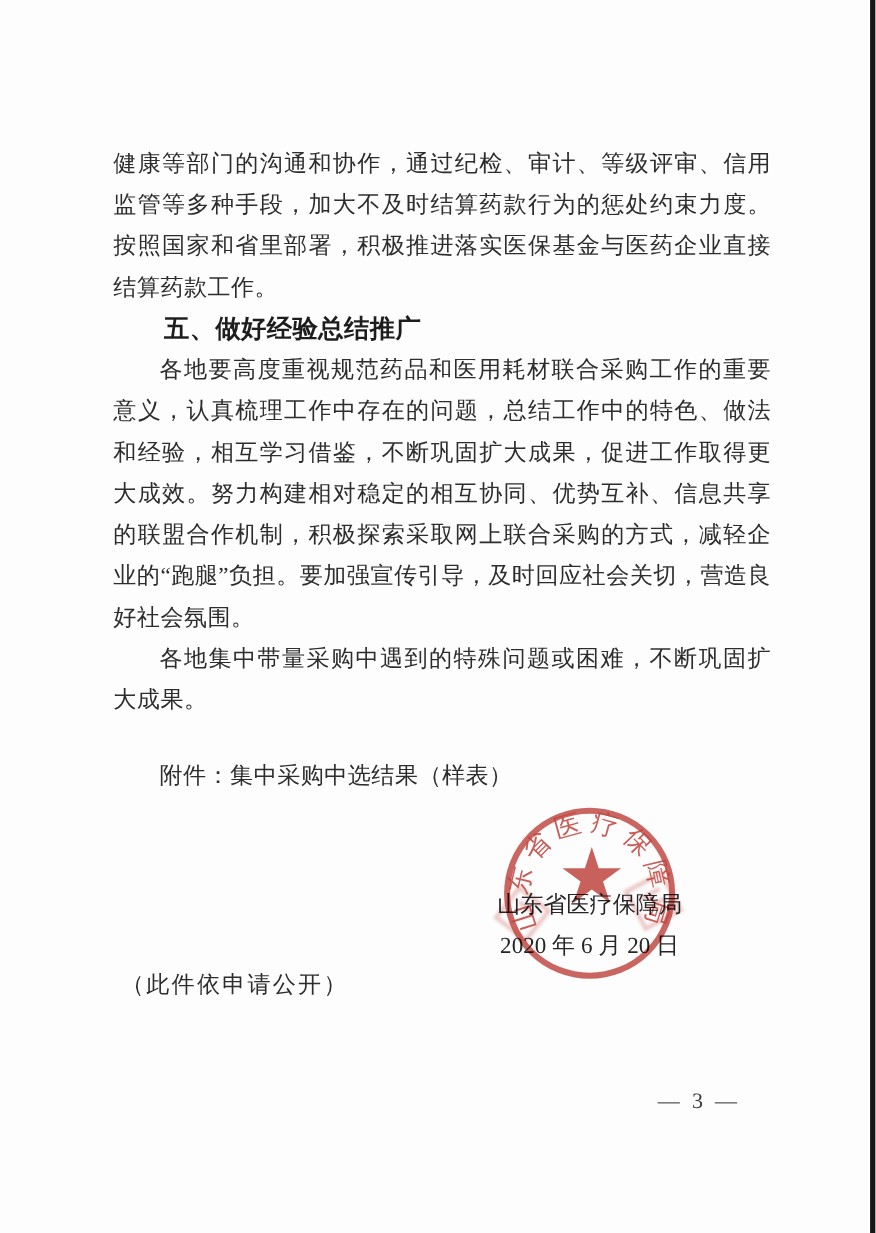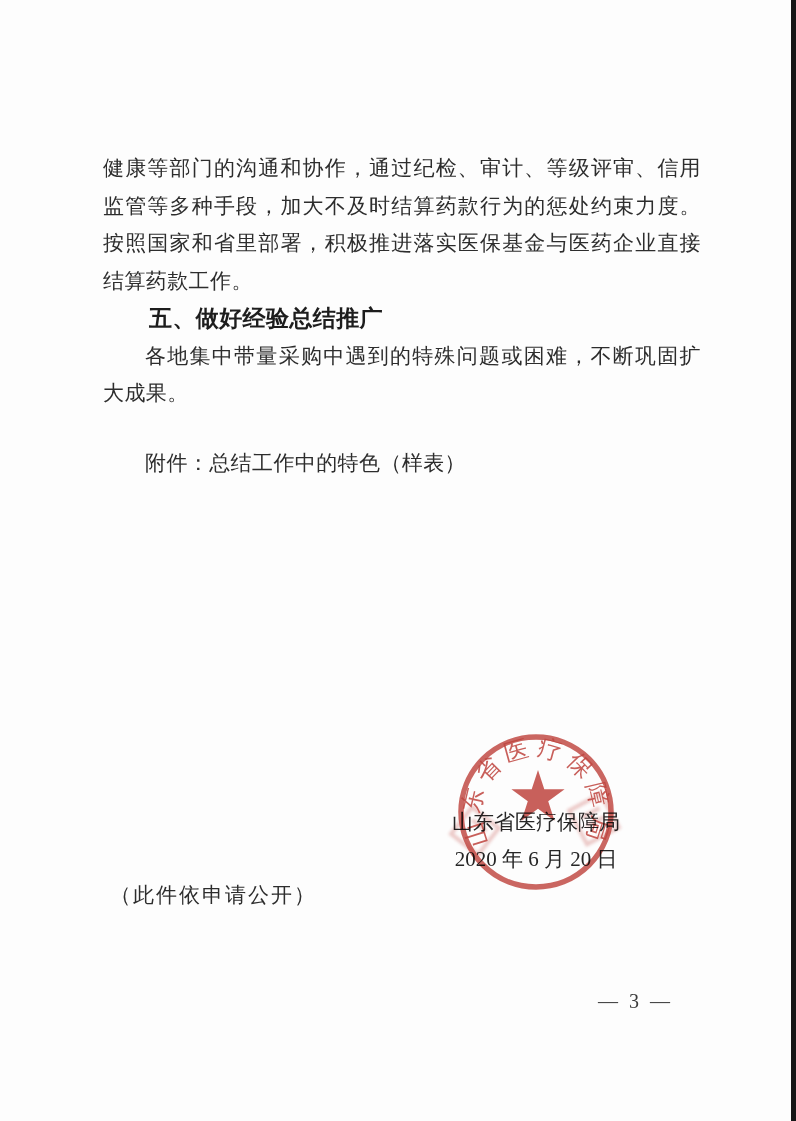--- a/index.html
+++ b/index.html
@@ -15,21 +15,20 @@
     position: absolute; top: 0; right: 0;
     width: 5px; height: 1121px;
     background: #161616;
   }
   .text-block {
     position: absolute;
     left: 103px; top: 130px; width: 598px;
     font-size: 21px; line-height: 37.5px;
     letter-spacing: 0.4px;
     text-align: justify;
-    margin-top: 20px;
   }
   .text-block p { margin: 0; text-indent: 2em; }
   .text-block p.continuation { text-indent: 0; }
   .section-heading {
     margin: 0; text-indent: 2em;
     font-family: "Liberation Sans", "DejaVu Sans", sans-serif;
     font-size: 23px; line-height: 37.5px;
     font-weight: 700; color: #1d1d1d;
     letter-spacing: 0.4px;
   }
@@ -70,22 +69,23 @@
   }
 </style>
 </head>
 <body>
 
 <div class="scan-edge-right"></div>
 
 <div class="text-block">
   <p class="continuation">健康等部门的沟通和协作，通过纪检、审计、等级评审、信用监管等多种手段，加大不及时结算药款行为的惩处约束力度。按照国家和省里部署，积极推进落实医保基金与医药企业直接结算药款工作。</p>
   <h2 class="section-heading">五、做好经验总结推广</h2>
+  <p>各地要高度重视规范药品和医用耗材联合采购工作的重要意义，认真梳理工作中存在的问题，总结工作中的特色、做法和经验，相互学习借鉴，不断巩固扩大成果，促进工作取得更大成效。努力构建相对稳定的相互协同、优势互补、信息共享的联盟合作机制，积极探索采取网上联合采购的方式，减轻企业的“跑腿”负担。要加强宣传引导，及时回应社会关切，营造良好社会氛围。</p>
   <p>各地集中带量采购中遇到的特殊问题或困难，不断巩固扩大成果。</p>
-  <p class="attachment-line">附件：总结工作中的特色（样表）</p>
+  <p class="attachment-line">附件：集中采购中选结果（样表）</p>
 </div>
 
 <div class="signature-block">
   <p class="sig-line">山东省医疗保障局</p>
   <p class="sig-line">2020 年 6 月 20 日</p>
 </div>
 
 <svg class="official-seal" viewBox="0 0 200 200" width="200" height="200" xmlns="http://www.w3.org/2000/svg">
 
   <circle cx="100" cy="100" r="75" fill="none" stroke-width="5.5" opacity="0.82" stroke="#c1453f"></circle>

